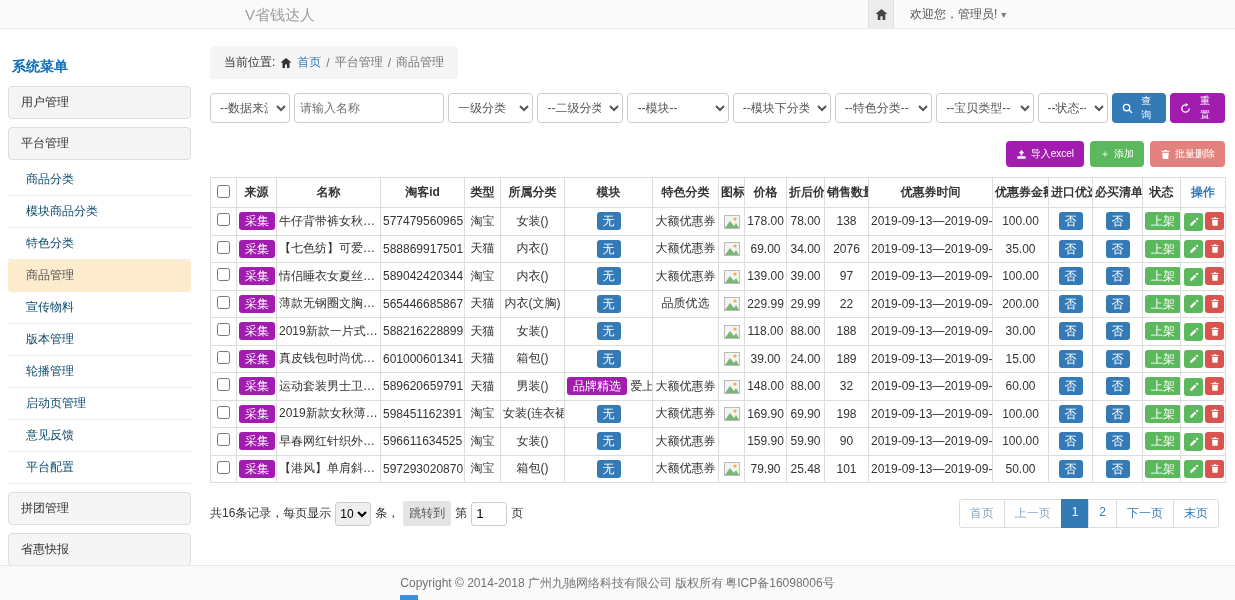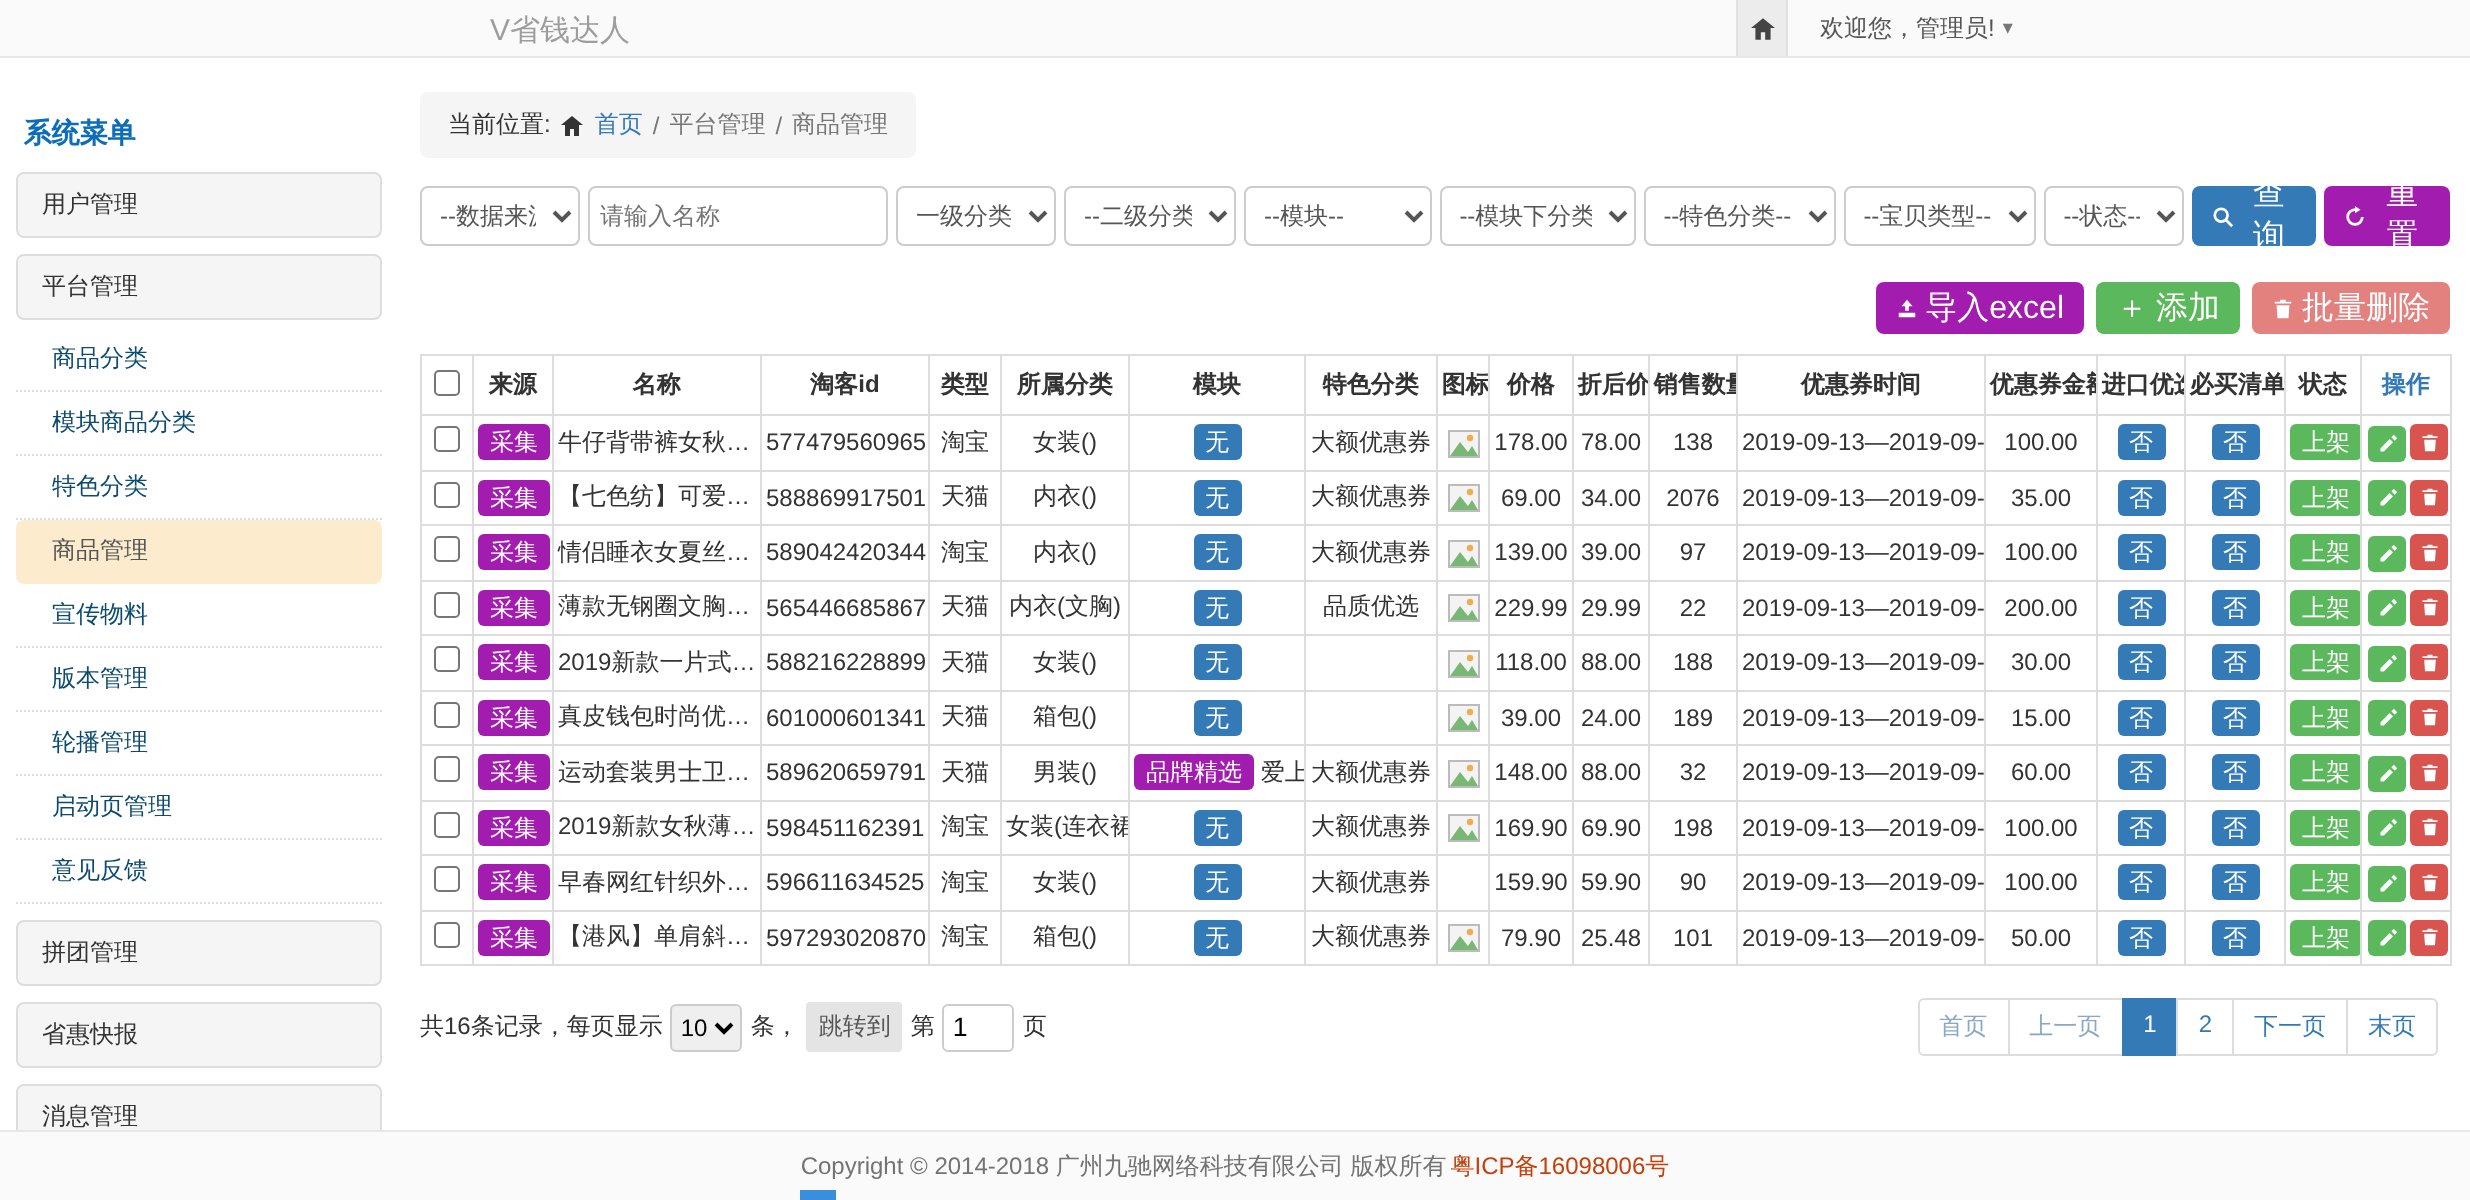--- a/index.html
+++ b/index.html
@@ -24,21 +24,21 @@
 
   
   .main { position:absolute; left:210px; top:29px; width:1015px; }
   .breadcrumb { display:inline-flex; align-items:center; gap:5px; background:#f5f5f5; border-radius:4px; padding:8px 14px; margin-top:17px; color:#333; }
   .breadcrumb .link { color:#337ab7; cursor:pointer; }
   .breadcrumb .sep, .breadcrumb .muted { color:#777; }
   .bc-home { color:#333; }
 
   .filter-row { display:flex; gap:4px; margin-top:14px; }
   .filter-row select, .filter-row input { height:30px; border:1px solid #ccc; border-radius:4px; background:#fff; color:#555; font-size:12px; padding:0 5px; font-family:inherit; }
-  .btn { height:30px; border:none; border-radius:4px; color:#fff; font-size:16px; padding:0 10px; cursor:pointer; display:inline-flex; align-items:center; gap:4px; font-family:inherit; }
+  .btn { height:30px; border:none; border-radius:4px; color:#fff; font-size:10px; padding:0 10px; cursor:pointer; display:inline-flex; align-items:center; gap:4px; font-family:inherit; }
   .btn-primary { background:#337ab7; }
   .btn-info { background:#a21caf; }
   .btn-success { background:#5cb85c; }
   .btn-danger-light { background:#e2817d; }
   .action-row { display:flex; justify-content:flex-end; gap:6px; margin-top:18px; }
   .action-row .btn { height:26px; }
 
   
   table { border-collapse:collapse; table-layout:fixed; width:1015px; margin-top:10px; background:#fff; }
   th, td { border:1px solid #ddd; padding:4px 2px; text-align:center; font-size:12px; overflow:hidden; white-space:nowrap; }
@@ -62,21 +62,21 @@
   .jump-input { width:36px; height:24px; border:1px solid #ccc; border-radius:3px; padding:0 4px; font-family:inherit; }
   .pager-pages { display:flex; margin-left:auto; margin-right:6px; }
   .page-link { border:1px solid #ddd; background:#fff; color:#337ab7; padding:5px 10px; margin-left:-1px; cursor:pointer; }
   .page-link.muted { color:#8aa8c5; }
   .page-link.active { background:#337ab7; border-color:#337ab7; color:#fff; }
   .page-link:first-child { border-radius:3px 0 0 3px; }
   .page-link:last-child { border-radius:0 3px 3px 0; }
 
   
   .footer { position:absolute; left:0; bottom:0; width:1235px; height:35px; background:#fafafa; border-top:1px solid #e7e7e7; display:flex; align-items:center; justify-content:center; color:#737373; }
-  .footer .icp { color:#c2410c; cursor:pointer; margin-left:2px; }
+  .footer .icp { color:#737373; cursor:pointer; margin-left:2px; }
   .bottom-artifact { position:absolute; left:400px; bottom:0; width:18px; height:5px; background:#3a8fdd; }
   svg { display:block; }
 </style>
 </head>
 <body>
 
 <div class="topbar">
   <div class="brand">V省钱达人</div>
   <div class="top-right">
     <div class="home-box">
@@ -101,20 +101,21 @@
       <div class="submenu">
         <a class="submenu-item">商品分类</a>
         <a class="submenu-item">模块商品分类</a>
         <a class="submenu-item">特色分类</a>
         <a class="submenu-item active">商品管理</a>
         <a class="submenu-item">宣传物料</a>
         <a class="submenu-item">版本管理</a>
         <a class="submenu-item">轮播管理</a>
         <a class="submenu-item">启动页管理</a>
         <a class="submenu-item">意见反馈</a>
+        <a class="submenu-item">平台配置</a>
       </div>
       <div class="panel">拼团管理</div>
       <div class="panel">省惠快报</div>
       <div class="panel">消息管理</div>
     </div>
 </div>
 
 <div class="main">
   <div class="breadcrumb">
     <span>当前位置:</span>

